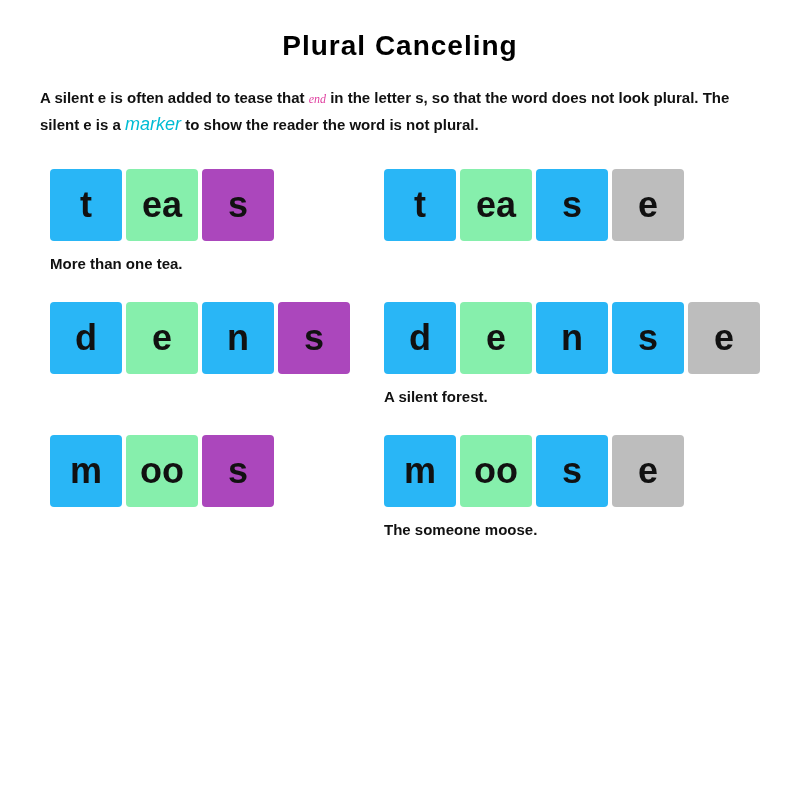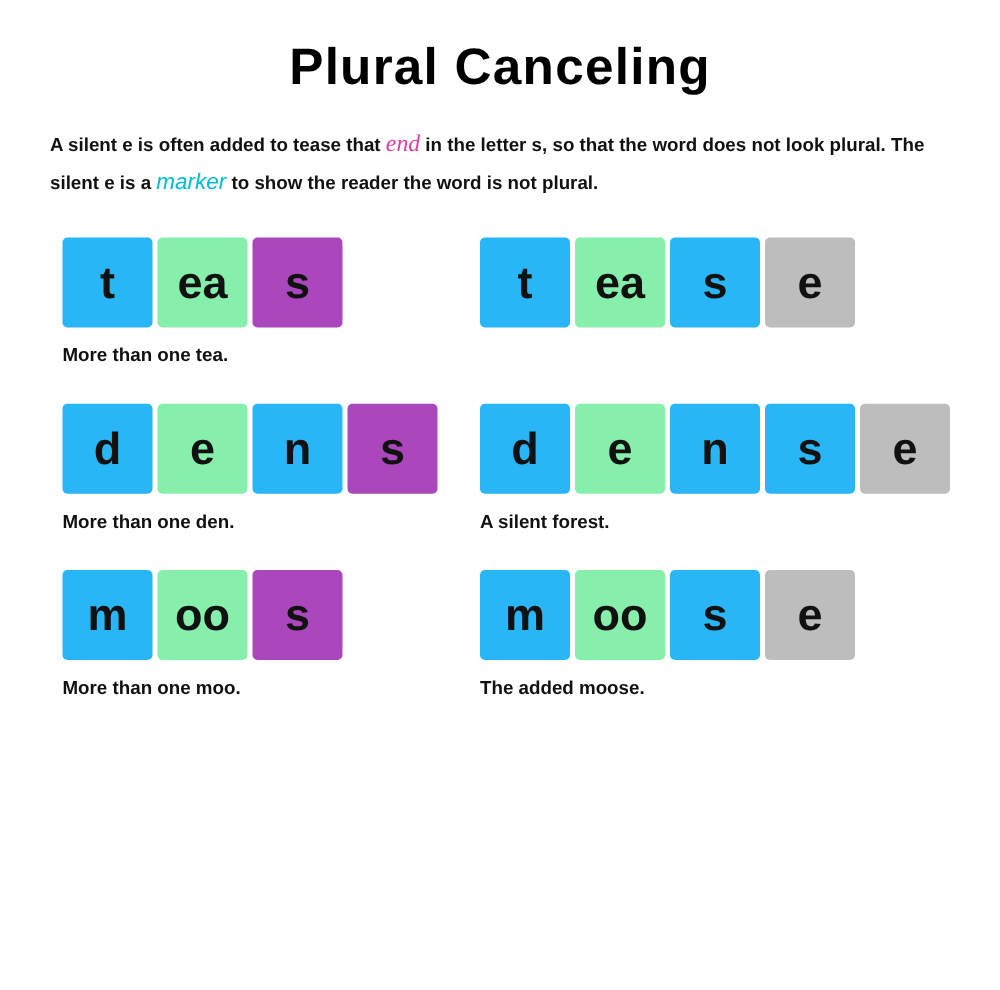--- a/index.html
+++ b/index.html
@@ -7,41 +7,41 @@
     body {
       background: white;
       font-family: 'Arial', sans-serif;
       width: 800px;
       min-height: 792px;
       padding: 30px 40px;
     }
 
     .page-title {
       text-align: center;
-      font-size: 41px;
+      font-size: 28px;
       font-weight: bold;
       font-family: 'Arial Black', Arial, sans-serif;
       margin-bottom: 24px;
       letter-spacing: 1px;
     }
 
     .description {
       font-size: 15px;
       line-height: 1.6;
       margin-bottom: 30px;
       color: #111;
       font-family: Arial, sans-serif;
       font-weight: bold;
     }
 
     .highlight-end {
       color: #e040a0;
       font-style: italic;
       font-family: 'Brush Script MT', cursive;
-      font-size: 19px;
+      font-size: 12px;
       font-weight: normal;
     }
 
     .highlight-marker {
       color: #00bcd4;
       font-style: italic;
       font-family: Liberation Sans, sans-serif;
       font-size: 18px;
       font-weight: normal;
     }
@@ -122,42 +122,40 @@
         <div class="tile tile-gray">e</div>
       </div>
     </div>
     <div class="example-group">
       <div class="word-tiles">
         <div class="tile tile-blue">d</div>
         <div class="tile tile-yellow">e</div>
         <div class="tile tile-blue">n</div>
         <div class="tile tile-purple">s</div>
       </div>
-      <div class="example-label">More than one den.</div>
     </div>
     <div class="example-group">
       <div class="word-tiles">
         <div class="tile tile-blue">d</div>
         <div class="tile tile-yellow">e</div>
         <div class="tile tile-blue">n</div>
         <div class="tile tile-blue">s</div>
         <div class="tile tile-gray">e</div>
       </div>
       <div class="example-label">A silent forest.</div>
     </div>
     <div class="example-group">
       <div class="word-tiles">
         <div class="tile tile-blue">m</div>
         <div class="tile tile-yellow">oo</div>
         <div class="tile tile-purple">s</div>
       </div>
-      <div class="example-label">More than one moo.</div>
     </div>
     <div class="example-group">
       <div class="word-tiles">
         <div class="tile tile-blue">m</div>
         <div class="tile tile-yellow">oo</div>
         <div class="tile tile-blue">s</div>
         <div class="tile tile-gray">e</div>
       </div>
-      <div class="example-label">The added moose.</div>
+      <div class="example-label">The someone moose.</div>
     </div>
   </div>
 
 </body></html>

